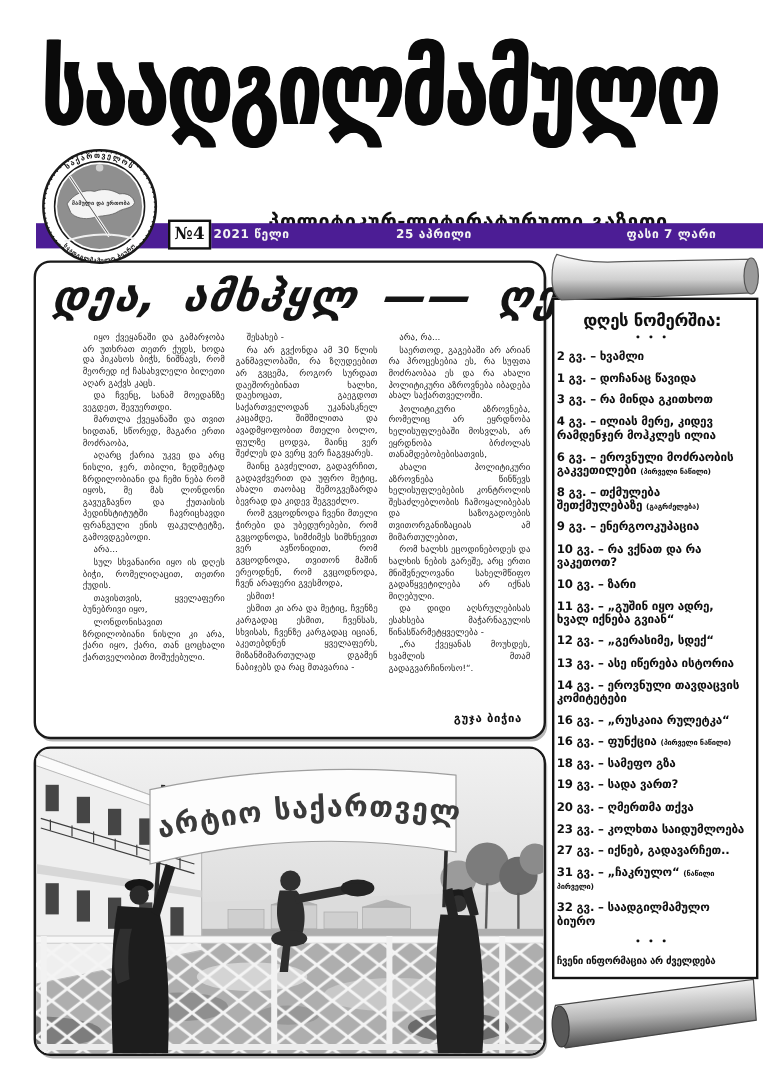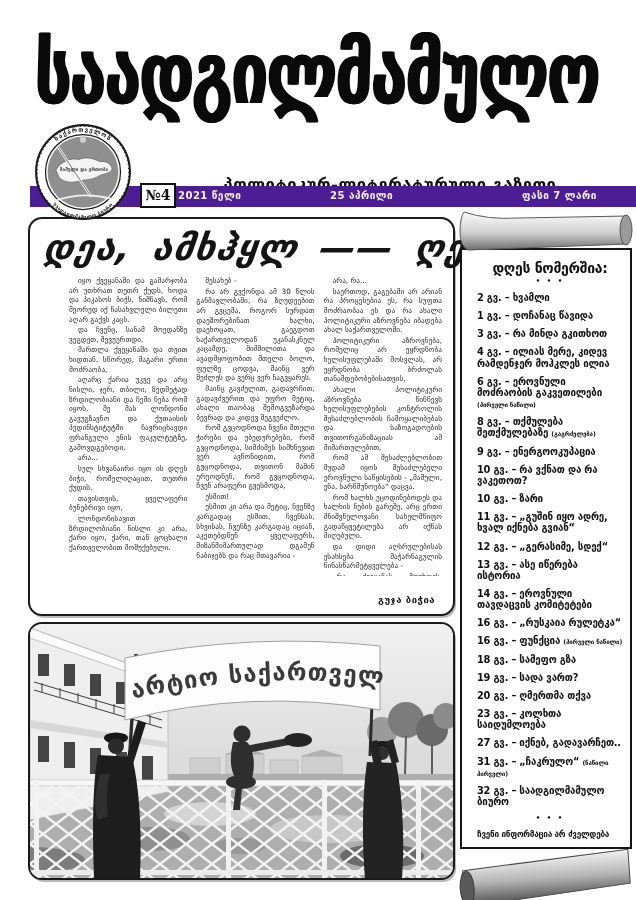--- a/index.html
+++ b/index.html
@@ -30,21 +30,21 @@
   .byline{position:absolute;right:18px;bottom:9px;font-size:9.5px;font-weight:bold;letter-spacing:.5px;}
   
   .photo-box{position:absolute;left:28px;top:622px;width:427px;height:258px;border:2px solid #1a1a1a;
     border-radius:14px;box-sizing:border-box;overflow:hidden;background:#e8e8e8;
     box-shadow:2px 3px 0 -1px #b9b9b9;}
   .photo-box svg{display:block;width:100%;height:100%;}
   
   .sidebar{position:absolute;left:458px;top:210px;width:176px;}
   .scroll-roll{position:relative;z-index:2;display:block;}
   .toc-panel{position:relative;z-index:1;margin:-8px 2px -6px 2px;border:2px solid #141414;background:#fff;
-    padding:10px 7px 8px 15px;box-sizing:border-box;min-height:552px;}
+    padding:10px 7px 8px 2px;box-sizing:border-box;min-height:552px;}
   .toc-header{text-align:center;font-size:14px;font-weight:bold;letter-spacing:-.3px;margin-bottom:1px;}
   .toc-dots{text-align:center;font-size:7px;letter-spacing:2px;margin-bottom:7px;font-weight:bold;}
   .toc-item{font-size:9.8px;font-weight:bold;line-height:1.14;margin-bottom:7px;letter-spacing:-.2px;}
   .toc-note{font-size:6.3px;font-weight:bold;}
   .toc-footer{text-align:left;font-size:8.6px;font-weight:bold;letter-spacing:-.3px;margin-top:2px;
     transform:scaleX(.96);transform-origin:left;}
 </style>
 </head>
 <body>
 
@@ -104,21 +104,20 @@
           <p>მაინც გავძელით, გადავრჩით, გადავძვერით და უფრო მეტიც, ახალი თაობაც შემოგვეზარდა ბევრად და კიდევ შეგვეძლო.</p>
           <p>რომ გვცოდნოდა ჩვენი მთელი ჭირები და უბედურებები, რომ გვცოდნოდა, სიმძიმეს სიმხნევით ვერ ავწონიდით, რომ გვცოდნოდა, თვითონ მაშინ ერეოდნენ, რომ გვცოდნოდა, ჩვენ არაფერი გვესმოდა,</p>
           <p>ესმით!</p>
           <p>ესმით კი არა და მეტიც, ჩვენზე კარგადაც ესმით, ჩვენსას, სხვისას, ჩვენზე კარგადაც იციან, აკეთებდნენ ყველაფერს, მიზანმიმართულად დგამენ ნაბიჯებს და რაც მთავარია -</p>
         </div>
       <div class="col">
           <p>არა, რა...</p>
           <p>საერთოდ, გაგებაში არ არიან რა პროცესებია ეს, რა სუფთა მოძრაობაა ეს და რა ახალი პოლიტიკური აზროვნება იბადება ახალ საქართველოში.</p>
           <p>პოლიტიკური აზროვნება, რომელიც არ ეყრდნობა ხელისუფლებაში მოსვლას, არ ეყრდნობა ბრძოლას თანამდებობებისათვის,</p>
           <p>ახალი პოლიტიკური აზროვნება წინწევს ხელისუფლებების კონტროლის შესაძლებლობის ჩამოყალიბებას და საზოგადოების თვითორგანიზაციას ამ მიმართულებით,</p>
-          <p>რომ ამ შესაძლებლობით მუდამ იყოს შესაძლებელი ეროვნული საწყისების - „მამული, ენა, სარწმუნოება“ დაცვა.</p>
           <p>რომ ხალხს ეცოდინებოდეს და ხალხის ნების გარეშე, არც ერთი მნიშვნელოვანი სახელმწიფო გადაწყვეტილება არ იქნას მიღებული.</p>
           <p>და დიდი აღსრულებისას ესახსება მაჭარნაგულის წინასწარმეტყველება -</p>
           <p>„რა ქვეყანას მოუხდეს, ხვამლის მთამ გადაგვარჩინოსო!“.</p>
         </div>
     </div>
     <div class="byline">გუჯა ბიჭია</div>
   </div>
 
   <div class="photo-box">
     <svg viewBox="0 0 423 254" preserveAspectRatio="none">

